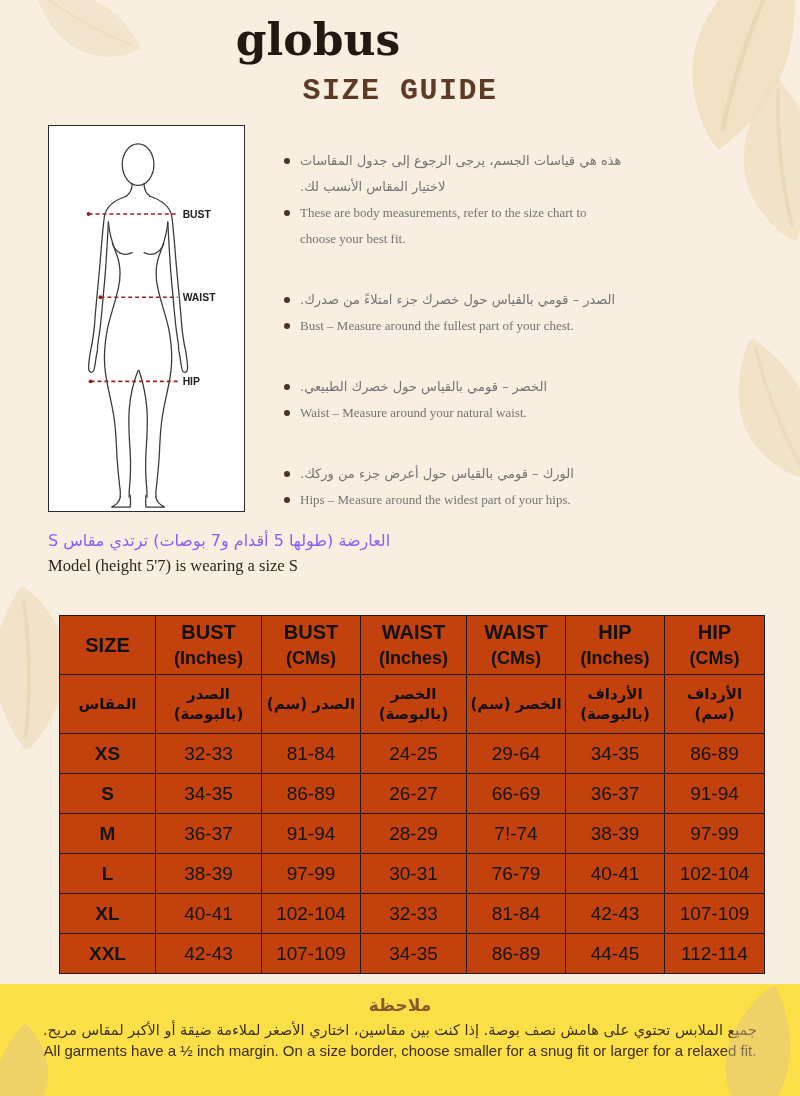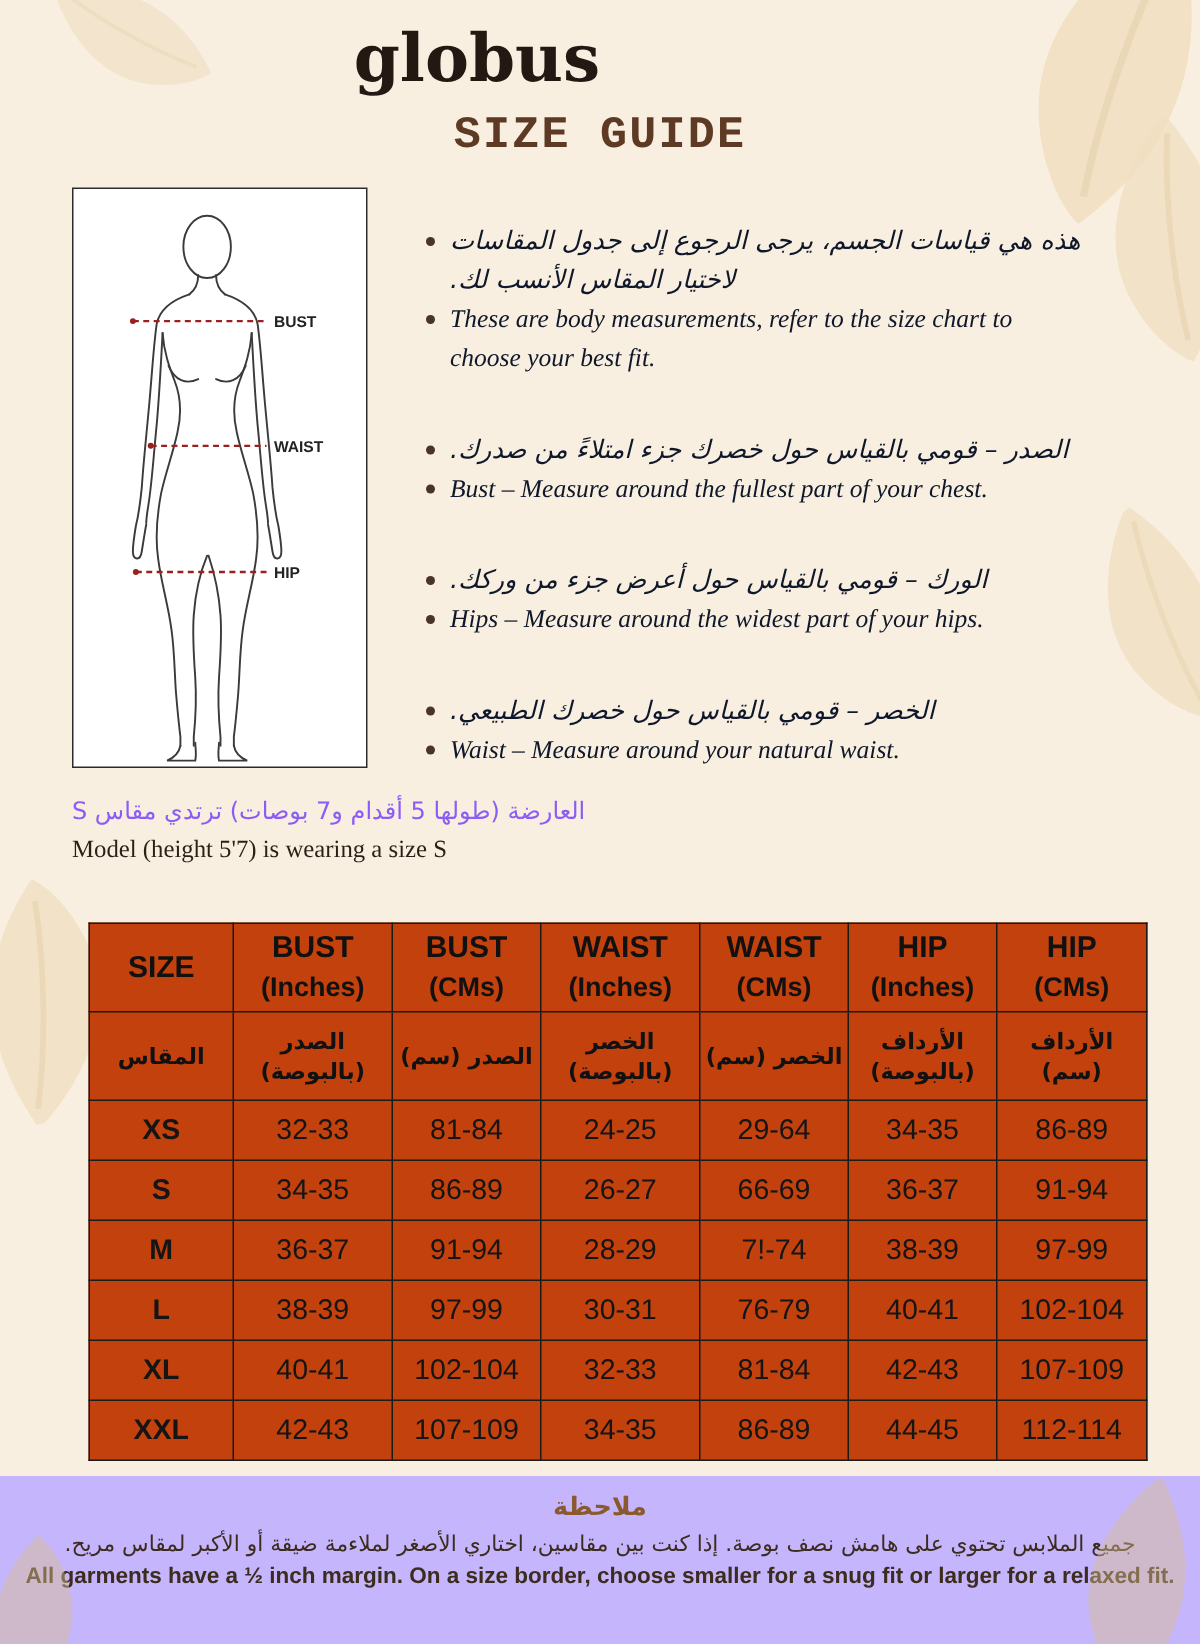--- a/index.html
+++ b/index.html
@@ -15,48 +15,48 @@
     font-family:Liberation Mono, monospace;}
 
   .figure-box{position:absolute;left:48px;top:125px;width:197px;height:387px;background:#ffffff;
     border:1.5px solid #2b2b2b;box-sizing:border-box;z-index:1;}
   .figure-box svg{display:block;width:100%;height:100%;}
 
   .instructions{position:absolute;left:284px;top:148px;width:486px;z-index:1;}
   .inst-group{margin-bottom:35px;}
   .inst-line{display:flex;align-items:flex-start;}
   .dot{flex:0 0 auto;width:6px;height:6px;border-radius:50%;background:#4a3426;margin:10px 10px 0 0;}
-  .txt{white-space:pre-line;font-size:17px;line-height:26px;color:#0f172a;font-style:italic;}
+  .txt{white-space:pre-line;font-size:13px;line-height:26px;color:#737373;}
   .txt.ar{direction:rtl;text-align:left;font-family:"DejaVu Sans",sans-serif;}
   .txt.en{font-family:"Liberation Serif",serif;}
 
   .model-note{position:absolute;left:48px;top:528px;width:480px;z-index:1;}
   .model-ar{direction:rtl;text-align:left;font-size:16px;line-height:25px;color:#8b5cf6;
     font-family:"DejaVu Sans",sans-serif;}
   .model-en{font-family:"Liberation Serif",serif;font-size:16.5px;line-height:26px;color:#2b1f16;}
 
   table.size-table{position:absolute;left:59px;top:592px;width:705px;border-collapse:collapse;
     background:#c2410c;table-layout:fixed;z-index:1;margin-top:23px;}
   .size-table th,.size-table td{border:1.5px solid #1b1b1b;text-align:center;vertical-align:middle;padding:2px 0;}
   .row-en th{height:54px;font-size:20px;font-weight:700;color:#111111;}
   .row-en th .hline + .hline{font-size:18px;}
   .row-ar th{height:54px;font-size:15px;font-weight:700;direction:rtl;color:#111111;
     font-family:"DejaVu Sans",sans-serif;}
   .row-data td{height:35px;font-size:19px;color:#151515;}
   .row-data td.first-col{font-weight:700;}
   .hline{display:block;line-height:1.35;}
 
-  .note-band{position:absolute;left:0;top:984px;width:800px;height:112px;background:#c4b5fd;
+  .note-band{position:absolute;left:0;top:984px;width:800px;height:112px;background:#fde047;
     text-align:center;box-sizing:border-box;padding-top:11px;z-index:1;}
   .note-title-ar{font-size:17px;font-weight:700;color:#8a5a2e;direction:rtl;
     font-family:"DejaVu Sans",sans-serif;}
   .note-title-en{font-size:16px;font-weight:700;color:#8a5a2e;margin-top:2px;}
   .note-body-ar{font-size:14.5px;color:#3c2c1d;margin-top:7px;direction:rtl;
     font-family:"DejaVu Sans",sans-serif;}
-  .note-body-en{font-size:15px;color:#3c2c1d;margin-top:4px;font-weight:bold;}
+  .note-body-en{font-size:15px;color:#3c2c1d;margin-top:4px;}
   .band-leaf{z-index:2;opacity:.45;}
 </style>
 </head>
 <body>
 
 <div class="page">
 
   <svg class="leaf" style="right:-25px;top:-35px;width:160px;height:176px;transform:rotate(160deg);opacity:.85" viewBox="0 0 100 110">
     <path d="M4 106 C8 60 30 20 86 4 C92 16 92 42 82 62 C68 90 36 104 8 108 Z" fill="#f1dfc1"></path>
     <path d="M10 100 C34 78 62 44 80 14" stroke="#e8d3ae" stroke-width="3" fill="none"></path>
@@ -150,35 +150,35 @@
         <span class="txt ar">الصدر – قومي بالقياس حول خصرك جزء امتلاءً من صدرك.</span>
       </div>
       <div class="inst-line">
         <span class="dot"></span>
         <span class="txt en">Bust – Measure around the fullest part of your chest.</span>
       </div>
     </div>
     <div class="inst-group">
       <div class="inst-line">
         <span class="dot"></span>
-        <span class="txt ar">الورك – قومي بالقياس حول أعرض جزء من وركك.</span>
-      </div>
-      <div class="inst-line">
-        <span class="dot"></span>
-        <span class="txt en">Hips – Measure around the widest part of your hips.</span>
+        <span class="txt ar">الخصر – قومي بالقياس حول خصرك الطبيعي.</span>
+      </div>
+      <div class="inst-line">
+        <span class="dot"></span>
+        <span class="txt en">Waist – Measure around your natural waist.</span>
       </div>
     </div>
     <div class="inst-group">
       <div class="inst-line">
         <span class="dot"></span>
-        <span class="txt ar">الخصر – قومي بالقياس حول خصرك الطبيعي.</span>
-      </div>
-      <div class="inst-line">
-        <span class="dot"></span>
-        <span class="txt en">Waist – Measure around your natural waist.</span>
+        <span class="txt ar">الورك – قومي بالقياس حول أعرض جزء من وركك.</span>
+      </div>
+      <div class="inst-line">
+        <span class="dot"></span>
+        <span class="txt en">Hips – Measure around the widest part of your hips.</span>
       </div>
     </div>
   </div>
 
   <div class="model-note">
     <div class="model-ar">العارضة (طولها 5 أقدام و7 بوصات) ترتدي مقاس S</div>
     <div class="model-en">Model (height 5'7) is wearing a size S</div>
   </div>
 
   <table class="size-table">

